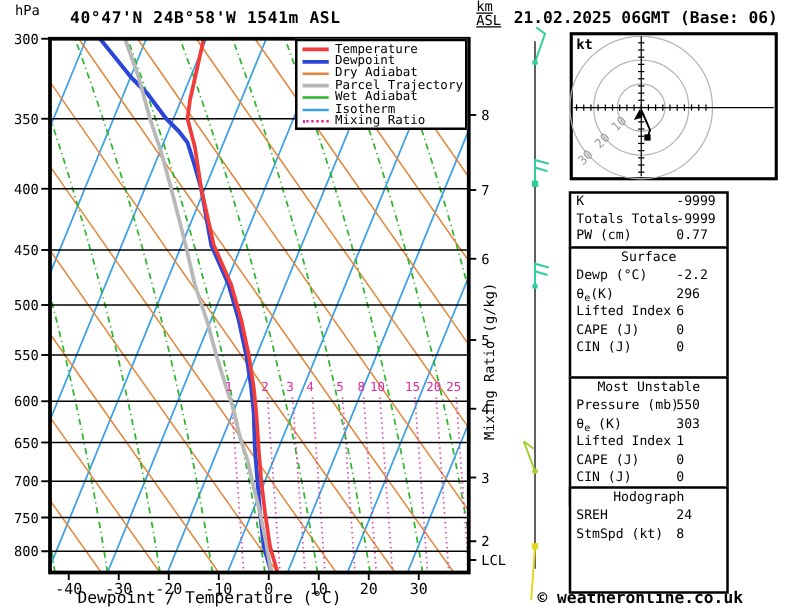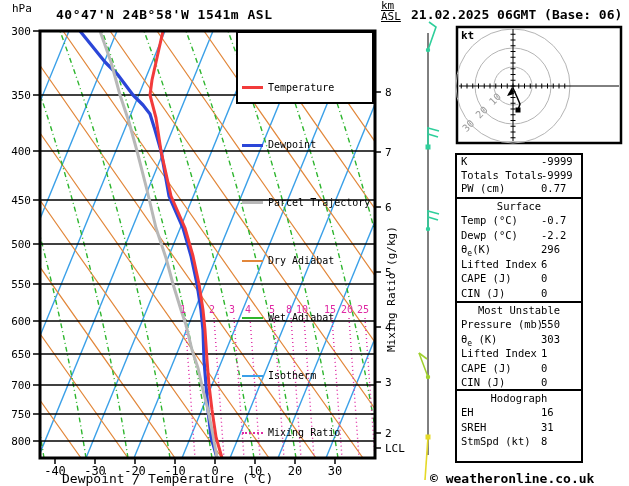--- a/index.html
+++ b/index.html
@@ -10,29 +10,29 @@
   .station{left:56px;top:7px;font-size:13px;font-weight:bold;letter-spacing:.5px;}
   .kmasl{left:381px;top:0px;font-size:11px;line-height:11px;}
   .kmasl span{display:block;text-decoration:underline;}
   .date{left:411px;top:7px;font-size:13px;font-weight:bold;}
   .mixlabel{left:385px;top:352px;font-size:11px;transform:rotate(-90deg);transform-origin:0 0;}
   .xlabel{left:62px;top:471px;width:290px;font-size:13px;}
   .footer{left:430px;top:471px;font-size:13px;font-weight:bold;}
   #chart{position:absolute;left:0;top:0;}
   #legend{position:absolute;left:236px;top:31px;width:138px;height:73px;border:2px solid #000;
           background:#fff;box-sizing:border-box;padding:2px 0 0 4px;}
-  .lrow{display:flex;align-items:center;height:9.6px;margin-top:48px;}
+  .lrow{display:flex;align-items:center;height:9.6px;}
   .lsw{flex:0 0 21px;width:21px;margin-right:5px;}
   .llb{font-size:10px;line-height:10px;}
   .panel{position:absolute;left:455px;width:128px;border:2px solid #000;background:#fff;
          box-sizing:border-box;font-size:10.5px;overflow:hidden;}
   #panel-indices{top:153px;height:46px;}
   #panel-surface{top:197px;height:106px;}
   #panel-mu{top:301px;height:104px;}
-  #panel-hodo{top:389px;height:74px;}
+  #panel-hodo{top:389px;height:86px;}
   .ptitle{text-align:center;height:14px;line-height:15px;}
   .prow{position:relative;height:14.5px;line-height:14.5px;padding-left:4px;}
   #panel-indices .prow{height:13.5px;line-height:13.5px;}
   .pvalue{position:absolute;left:84px;top:0;}
   sub{font-size:8px;}
 </style>
 </head>
 <body>
 
 <div id="app">
@@ -275,26 +275,26 @@
   <div id="legend">
       <div class="lrow">
         <span class="lsw" style="height: 3px; background: rgb(242, 59, 59);"></span>
         <span class="llb">Temperature</span>
       </div>
       <div class="lrow">
         <span class="lsw" style="height: 3px; background: rgb(43, 70, 216);"></span>
         <span class="llb">Dewpoint</span>
       </div>
       <div class="lrow">
+        <span class="lsw" style="height: 2px; background: rgb(226, 135, 58);"></span>
+        <span class="llb">Dry Adiabat</span>
+      </div>
+      <div class="lrow">
         <span class="lsw" style="height: 3px; background: rgb(184, 184, 184);"></span>
         <span class="llb">Parcel Trajectory</span>
-      </div>
-      <div class="lrow">
-        <span class="lsw" style="height: 2px; background: rgb(226, 135, 58);"></span>
-        <span class="llb">Dry Adiabat</span>
       </div>
       <div class="lrow">
         <span class="lsw" style="height: 2px; background: rgb(45, 181, 45);"></span>
         <span class="llb">Wet Adiabat</span>
       </div>
       <div class="lrow">
         <span class="lsw" style="height: 2px; background: rgb(58, 160, 232);"></span>
         <span class="llb">Isotherm</span>
       </div>
       <div class="lrow">
@@ -303,34 +303,32 @@
       </div>
     </div>
 
   <div class="panel" id="panel-indices">
       <div class="prow"><span>K</span><span class="pvalue">-9999</span></div>
       <div class="prow"><span>Totals Totals</span><span class="pvalue">-9999</span></div>
       <div class="prow"><span>PW (cm)</span><span class="pvalue">0.77</span></div>
     </div>
   <div class="panel" id="panel-surface">
     <div class="ptitle">Surface</div>
-  <div class="prow"><span>Temp (°C)</span><span class="pvalue">-0.7</span></div>
       <div class="prow"><span>Dewp (°C)</span><span class="pvalue">-2.2</span></div>
       <div class="prow"><span>θ<sub>e</sub>(K)</span><span class="pvalue">296</span></div>
       <div class="prow"><span>Lifted Index</span><span class="pvalue">6</span></div>
       <div class="prow"><span>CAPE (J)</span><span class="pvalue">0</span></div>
       <div class="prow"><span>CIN (J)</span><span class="pvalue">0</span></div>
     </div>
   <div class="panel" id="panel-mu">
     <div class="ptitle">Most Unstable</div>
   <div class="prow"><span>Pressure (mb)</span><span class="pvalue">550</span></div>
       <div class="prow"><span>θ<sub>e</sub> (K)</span><span class="pvalue">303</span></div>
       <div class="prow"><span>Lifted Index</span><span class="pvalue">1</span></div>
       <div class="prow"><span>CAPE (J)</span><span class="pvalue">0</span></div>
       <div class="prow"><span>CIN (J)</span><span class="pvalue">0</span></div>
     </div>
   <div class="panel" id="panel-hodo">
     <div class="ptitle">Hodograph</div>
-  <div class="prow"><span>EH</span><span class="pvalue">16</span></div>
-      <div class="prow"><span>SREH</span><span class="pvalue">31</span></div>
+      <div class="prow"><span>SREH</span><span class="pvalue">24</span></div>
       <div class="prow"><span>StmSpd (kt)</span><span class="pvalue">8</span></div>
     </div>
 </div>
 
 </body></html>

